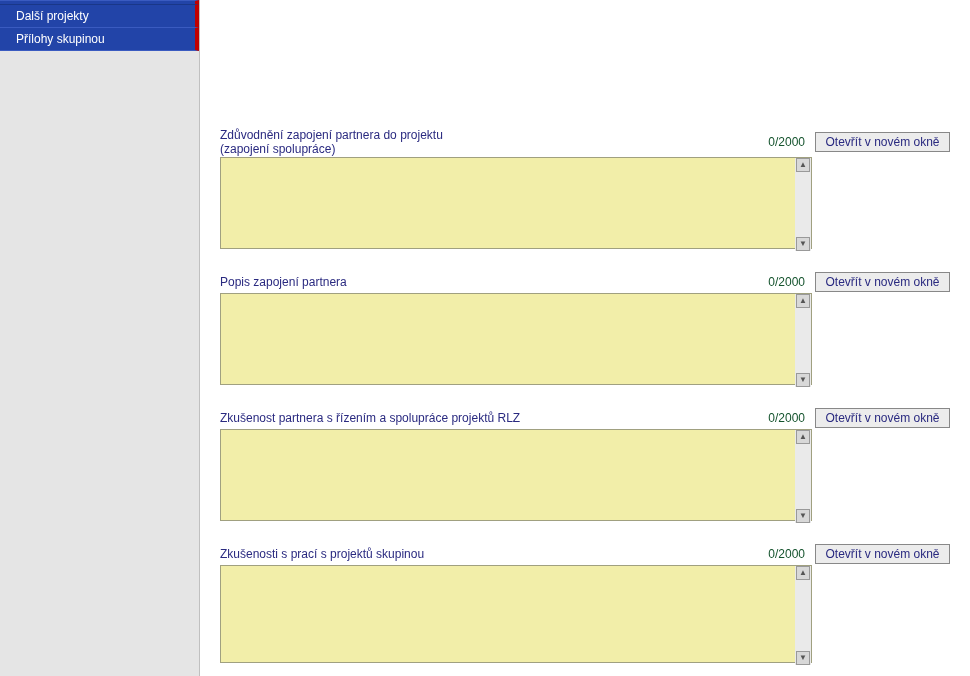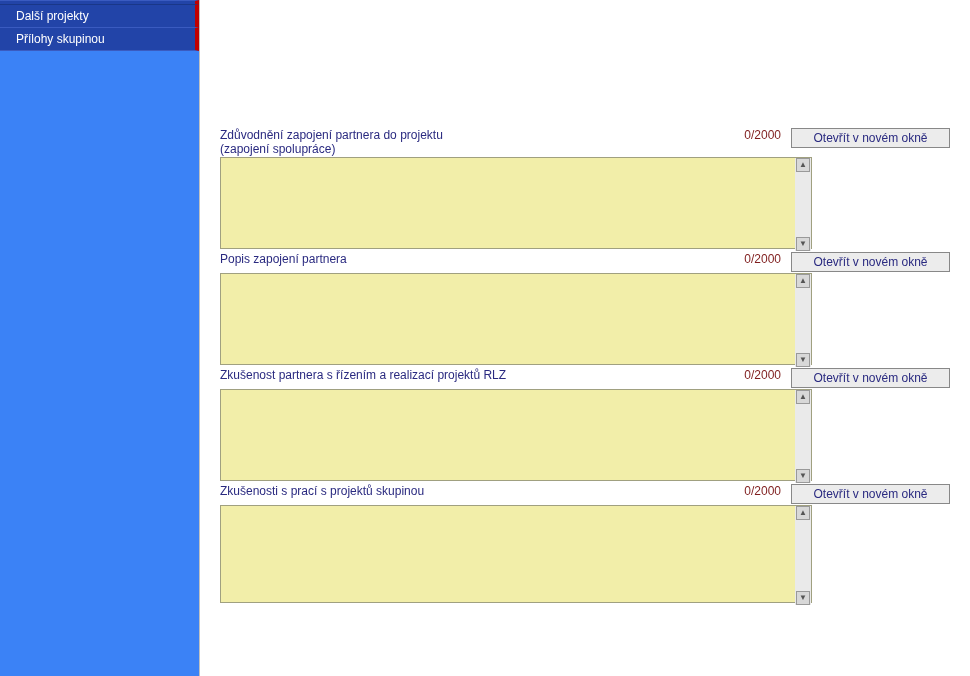--- a/index.html
+++ b/index.html
@@ -11,21 +11,21 @@
       height: 676px;
       overflow: hidden;
     }
     .layout {
       display: flex;
       width: 100%;
       height: 100%;
     }
     .sidebar {
       width: 200px;
-      background: #3b82f6;
+      background: #e5e5e5;
       border-right: 1px solid #c0c0c0;
       flex-shrink: 0;
     }
     .nav-item {
       background: #2244A8;
       color: #fff;
       padding: 4px 8px 4px 16px;
       font-size: 12px;
       border-bottom: 1px solid #3a5bc0;
       border-right: 4px solid #C00000;
@@ -37,49 +37,50 @@
       height: 5px;
       padding: 0;
       border-bottom: 1px solid #1a3788;
     }
     .main {
       flex: 1;
       padding: 0 20px 20px 20px;
       overflow: auto;
     }
     .field-group {
+      margin-top: 20px;
     }
     .field-group.first {
       margin-top: 128px;
     }
     .field-header {
       display: flex;
-      align-items: flex-start;
+      align-items: center;
       justify-content: space-between;
       gap: 10px;
       margin-bottom: 1px;
     }
     .field-label {
       color: #2A2A80;
       font-size: 12px;
       flex: 1;
     }
     .counter {
-      color: #7f1d1d;
+      color: #14532d;
       font-size: 12px;
       width: 50px;
       text-align: right;
     }
     .open-btn {
       font-family: Tahoma, Arial, sans-serif;
       font-size: 12px;
       background: #ECECEC;
       border: 1px solid #888;
       color: #2A2A80;
-      width: 159px;
+      width: 135px;
       height: 20px;
       cursor: pointer;
       text-align: center;
     }
     .textarea-wrap {
       position: relative;
       width: 592px;
     }
     .big-textarea {
       width: 592px;
@@ -164,21 +165,21 @@
         <textarea class="big-textarea" style=""></textarea>
         <div class="scroll-track">
           <div class="scroll-btn">▲</div>
           <div class="scroll-btn">▼</div>
         </div>
       </div>
     </div>
 
     <div class="field-group">
       <div class="field-header">
-        <div class="field-label">Zkušenost partnera s řízením a realizací projektů RLZ</div>
+        <div class="field-label">Zkušenost partnera s řízením a spolupráce projektů RLZ</div>
         <div class="counter">0/2000</div>
         <button class="open-btn">Otevřít v novém okně</button>
       </div>
       <div class="textarea-wrap">
         <textarea class="big-textarea" style=""></textarea>
         <div class="scroll-track">
           <div class="scroll-btn">▲</div>
           <div class="scroll-btn">▼</div>
         </div>
       </div>

